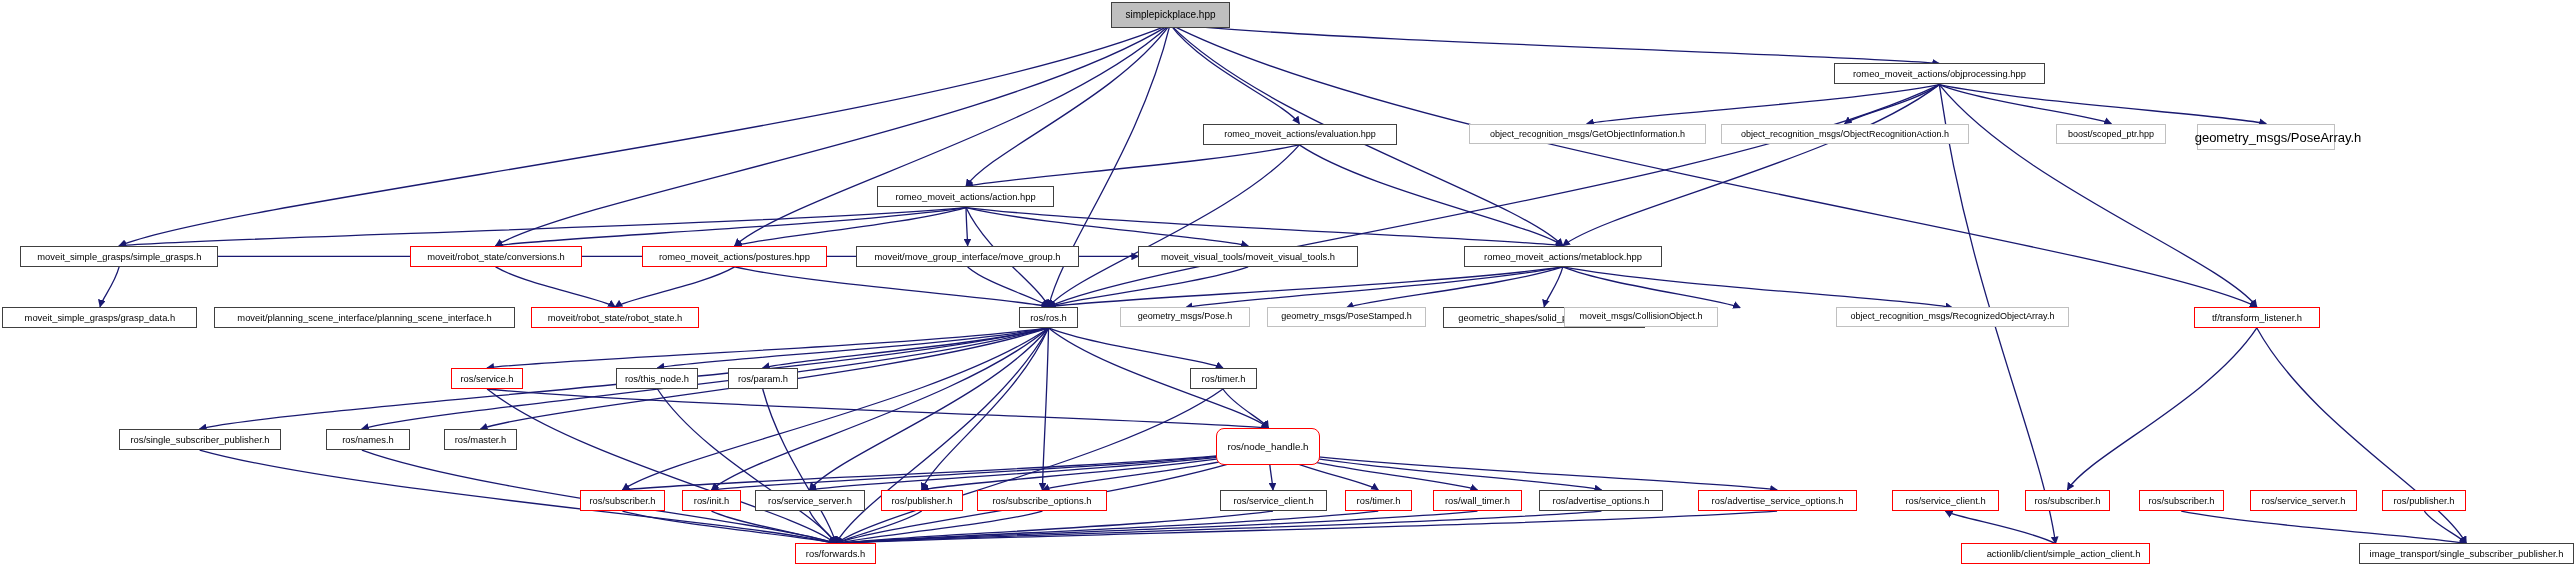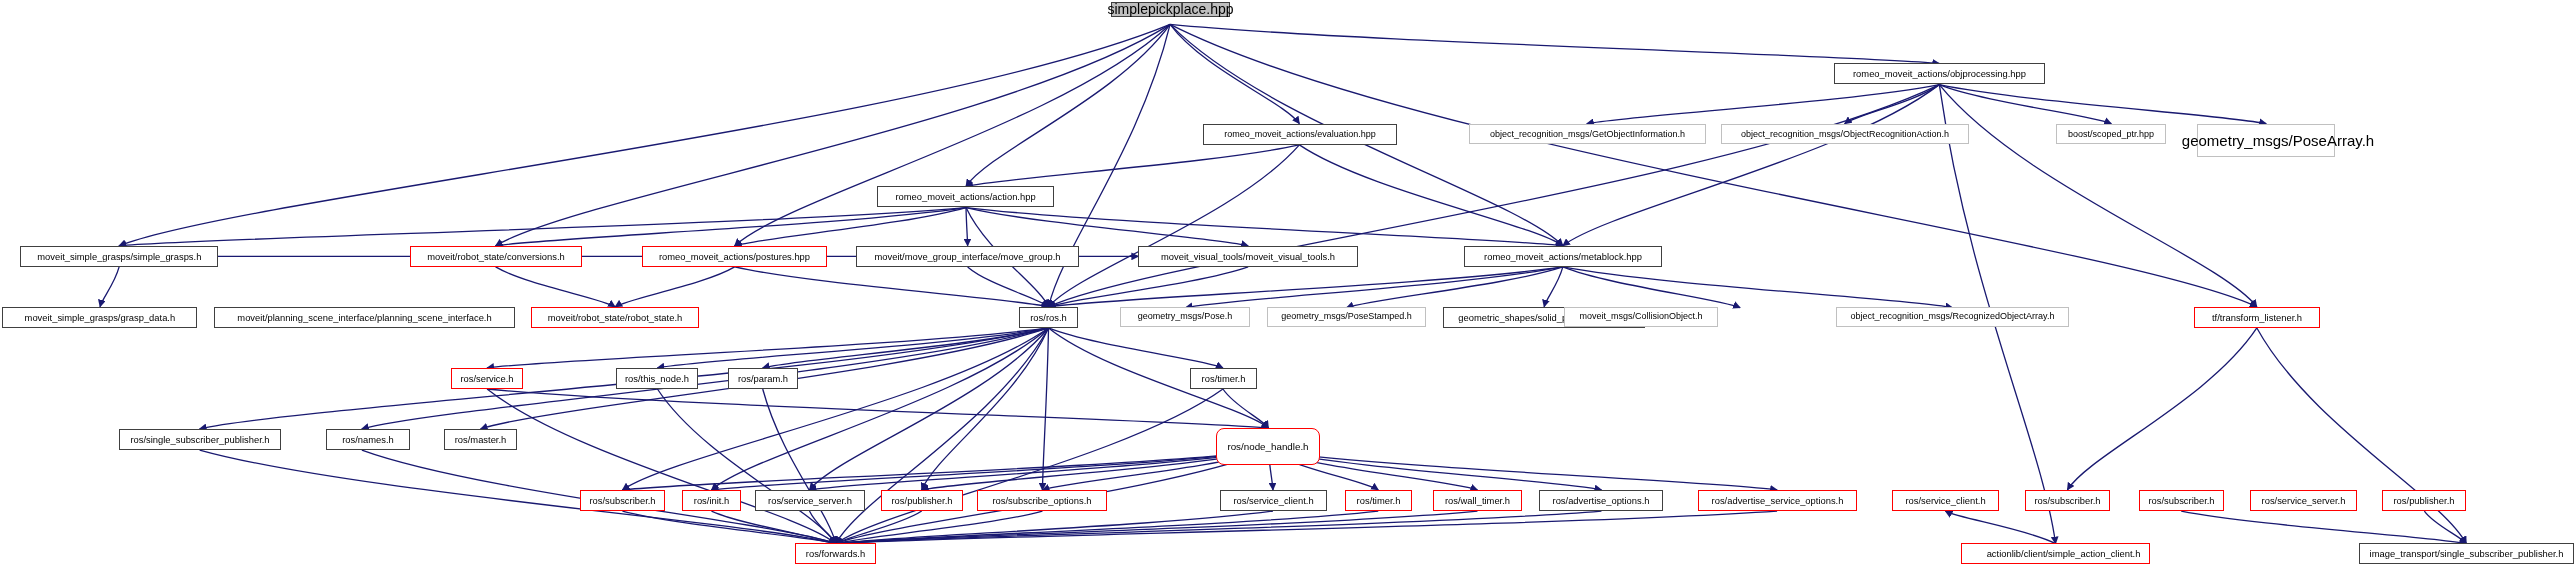--- a/index.html
+++ b/index.html
@@ -125,27 +125,27 @@
         <path d="M 1969.5 628 C 1748.37 646, 1140.98 659.2, 1028 668" marker-end="url(#arrow)"></path>
         <path d="M 2185.5 628 C 1916.85 646, 1166.9 659.2, 1028 668" marker-end="url(#arrow)"></path>
         <path d="M 2528 668 C 2493.312 650, 2408.76 636.8, 2392.5 628" marker-end="url(#arrow)"></path>
         <path d="M 2775.5 403 C 2715.852 492.55, 2570.46 558.22, 2542.5 602" marker-end="url(#arrow)"></path>
         <path d="M 2775.5 403 C 2841.42 522.25, 3002.1 609.7, 3033 668" marker-end="url(#arrow)"></path>
         <path d="M 2981.5 628 C 2994.6839999999997 646, 3026.82 659.2, 3033 668" marker-end="url(#arrow)"></path>
         <path d="M 2682.5 628 C 2772.228 646, 2990.94 659.2, 3033 668" marker-end="url(#arrow)"></path>
       </g>
   </svg>
   <div id="node-layer">
-      <div class="node n-root" style="left: 1111px; top: 1.6px; width: 119px; height: 15px; font-size: 14px;">simplepickplace.hpp</div>
+      <div class="node n-root" style="left: 1111px; top: 1.6px; width: 119px; height: 26px; font-size: 10px;">simplepickplace.hpp</div>
       <div class="node n-black" style="left: 1834px; top: 63px; width: 211px; height: 21px; font-size: 9.4px;">romeo_moveit_actions/objprocessing.hpp</div>
       <div class="node n-black" style="left: 1203px; top: 124px; width: 194px; height: 21px; font-size: 9px;">romeo_moveit_actions/evaluation.hpp</div>
       <div class="node n-grey" style="left: 1469px; top: 124px; width: 237px; height: 20.3px; font-size: 9px;">object_recognition_msgs/GetObjectInformation.h</div>
       <div class="node n-grey" style="left: 1721px; top: 124px; width: 248px; height: 20.3px; font-size: 9px;">object_recognition_msgs/ObjectRecognitionAction.h</div>
       <div class="node n-grey" style="left: 2056px; top: 124px; width: 110px; height: 20.3px; font-size: 9px;">boost/scoped_ptr.hpp</div>
-      <div class="node n-grey" style="left: 2197px; top: 124px; width: 138px; height: 33px; font-size: 15px; padding-left: 24px;">geometry_msgs/PoseArray.h</div>
+      <div class="node n-grey" style="left: 2197px; top: 124px; width: 138px; height: 26px; font-size: 13px; padding-left: 24px;">geometry_msgs/PoseArray.h</div>
       <div class="node n-black" style="left: 877px; top: 186px; width: 177px; height: 21px; font-size: 9.4px;">romeo_moveit_actions/action.hpp</div>
       <div class="node n-black" style="left: 20.3px; top: 246px; width: 198px; height: 21px; font-size: 9.4px;">moveit_simple_grasps/simple_grasps.h</div>
       <div class="node n-red" style="left: 410px; top: 246px; width: 172px; height: 21px; font-size: 9.4px;">moveit/robot_state/conversions.h</div>
       <div class="node n-red" style="left: 642px; top: 246px; width: 185px; height: 21px; font-size: 9.4px;">romeo_moveit_actions/postures.hpp</div>
       <div class="node n-black" style="left: 856px; top: 246px; width: 223px; height: 21px; font-size: 9.4px;">moveit/move_group_interface/move_group.h</div>
       <div class="node n-black" style="left: 1138px; top: 246px; width: 220px; height: 21px; font-size: 9.4px;">moveit_visual_tools/moveit_visual_tools.h</div>
       <div class="node n-black" style="left: 1464px; top: 246px; width: 198px; height: 21px; font-size: 9.4px;">romeo_moveit_actions/metablock.hpp</div>
       <div class="node n-black" style="left: 2.4px; top: 307px; width: 195px; height: 21px; font-size: 9.4px;">moveit_simple_grasps/grasp_data.h</div>
       <div class="node n-black" style="left: 214px; top: 307px; width: 301px; height: 21px; font-size: 9.4px;">moveit/planning_scene_interface/planning_scene_interface.h</div>
       <div class="node n-red" style="left: 531px; top: 307px; width: 168px; height: 21px; font-size: 9.4px;">moveit/robot_state/robot_state.h</div>

